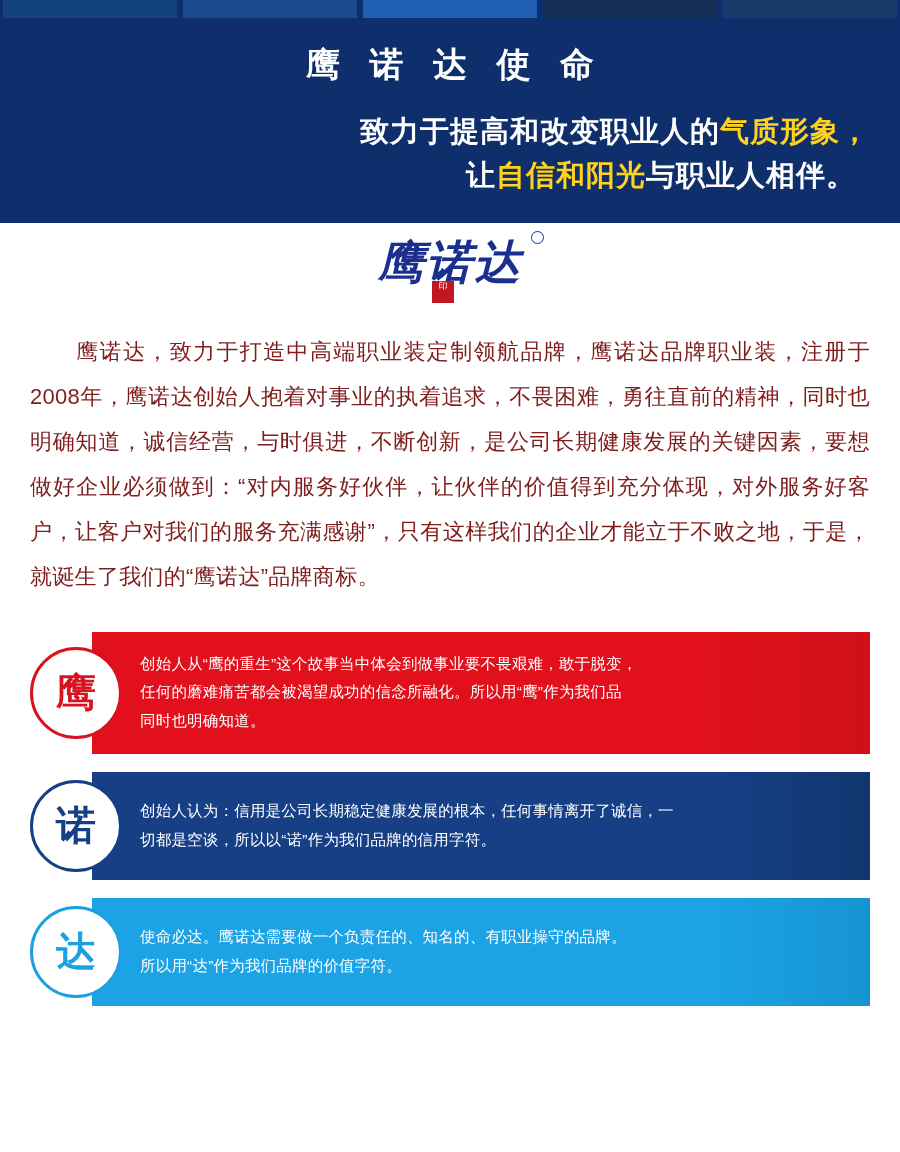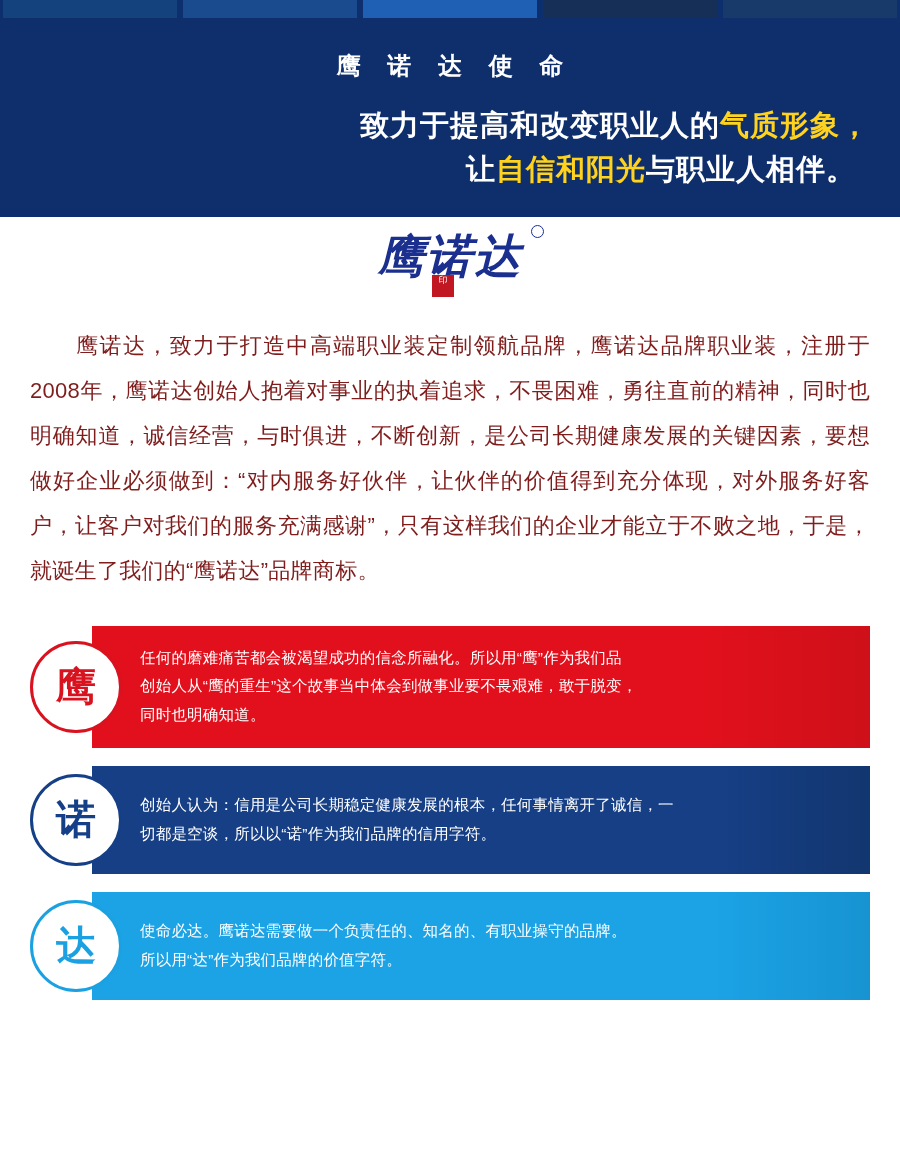--- a/index.html
+++ b/index.html
@@ -39,24 +39,24 @@
   
   .hero {
     background: #0e2f6b;
     padding: 18px 30px 26px 30px;
     box-sizing: border-box;
     width: 900px;
   }
   .hero-title {
     text-align: center;
     color: #ffffff;
-    font-size: 24px;
+    font-size: 34px;
     font-weight: bold;
     letter-spacing: 10px;
-    margin: 14px 0 22px 0;
+    margin: 6px 0 22px 0;
     text-indent: 10px;
   }
   .hero-line {
     color: #ffffff;
     font-size: 29px;
     font-weight: bold;
     letter-spacing: 1px;
     line-height: 1.5;
   }
   .hero-line.l1 { text-align: right; padding-left: 14px; }
@@ -223,22 +223,22 @@
 
   <div class="intro">鹰诺达，致力于打造中高端职业装定制领航品牌，鹰诺达品牌职业装，注册于2008年，鹰诺达创始人抱着对事业的执着追求，不畏困难，勇往直前的精神，同时也明确知道，诚信经营，与时俱进，不断创新，是公司长期健康发展的关键因素，要想做好企业必须做到：“对内服务好伙伴，让伙伴的价值得到充分体现，对外服务好客户，让客户对我们的服务充满感谢”，只有这样我们的企业才能立于不败之地，于是，就诞生了我们的“鹰诺达”品牌商标。</div>
 
   <div class="blocks">
 
     <div class="block red">
       <div class="badge">
         <span>鹰</span>
       </div>
       <div class="body">
+        <div>创始人从“鹰的重生”这个故事当中体会到做事业要不畏艰难，敢于脱变，</div>
         <div>任何的磨难痛苦都会被渴望成功的信念所融化。所以用“鹰”作为我们品</div>
-        <div>创始人从“鹰的重生”这个故事当中体会到做事业要不畏艰难，敢于脱变，</div>
         <div>同时也明确知道。</div>
       </div>
     </div>
 
     <div class="block navy">
       <div class="badge">
         <span>诺</span>
       </div>
       <div class="body">
         <div>创始人认为：信用是公司长期稳定健康发展的根本，任何事情离开了诚信，一</div>

